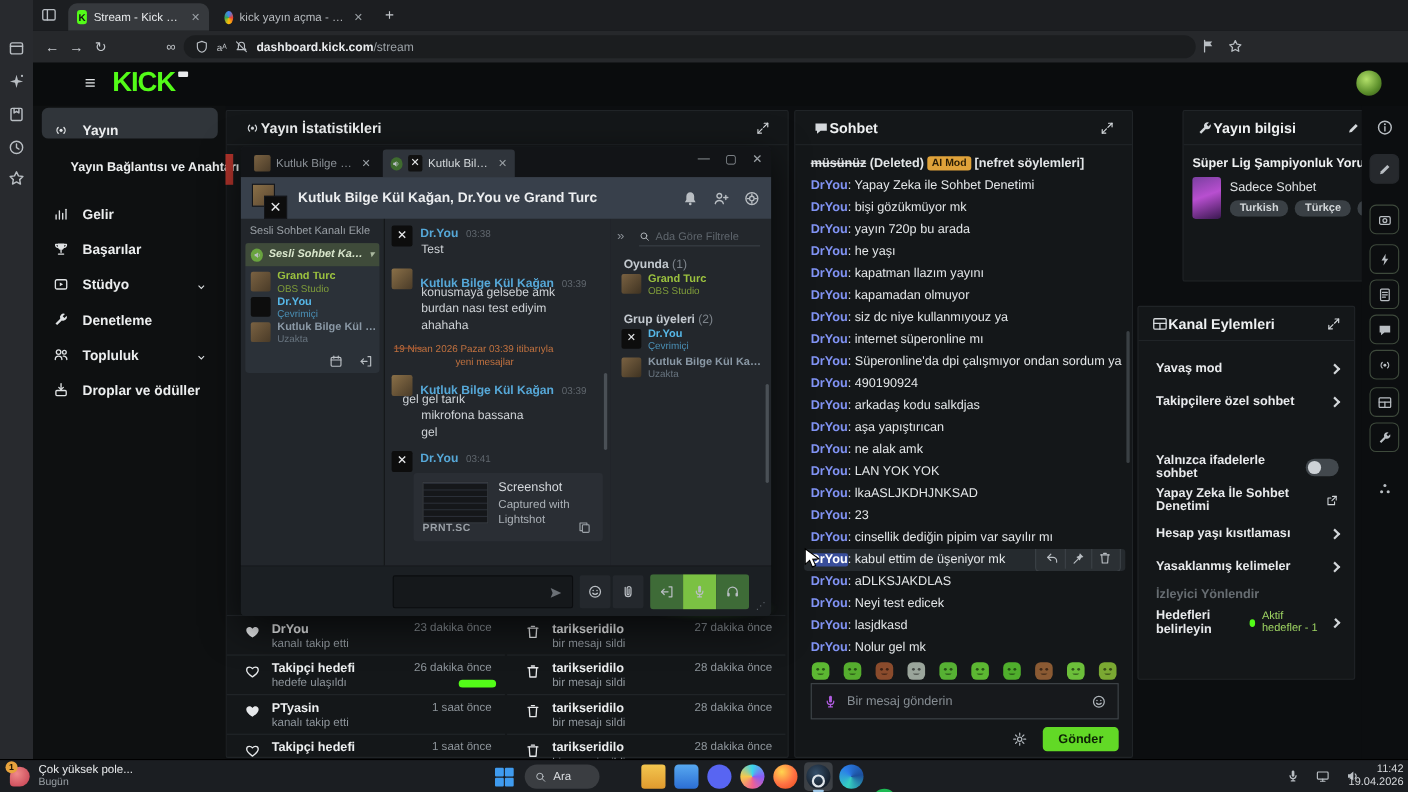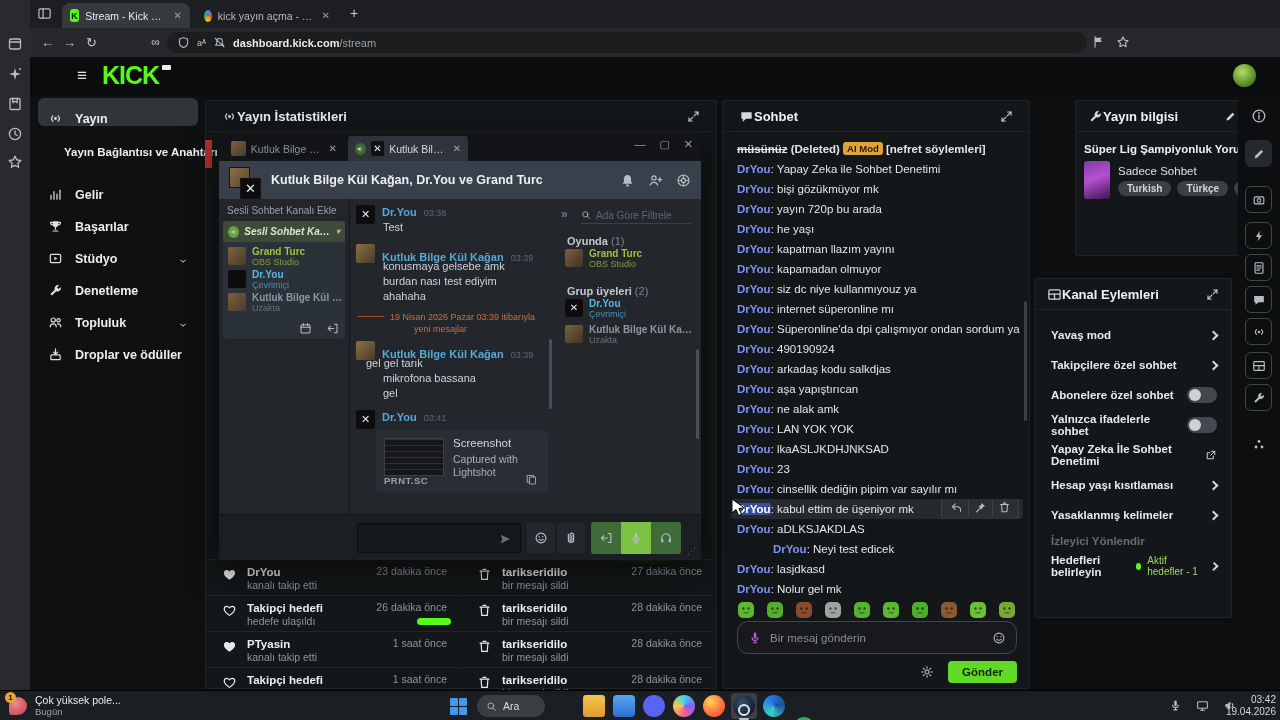--- a/index.html
+++ b/index.html
@@ -64,21 +64,21 @@
 .cuser.sel{background:rgba(72,104,228,.6);color:#fff;border-radius:2px}
 .delword{text-decoration:line-through;font-weight:700}
 .delbold{font-weight:700}
 .aibadge{display:inline-block;background:#dfa23a;color:#2a1d05;font-weight:700;font-size:9.5px;padding:0 4px;border-radius:3px;line-height:13px;vertical-align:1px}
 .hoveracts{position:absolute;right:4px;top:-5px;height:26px;background:#2b3034;border:1px solid #3c4247;border-radius:4px;display:flex;align-items:center;gap:0;padding:0 2px}
 .hoveracts .ab{width:24px;height:20px;display:flex;align-items:center;justify-content:center;color:#d4d8db;border-left:1px solid #3c4247}
 .hoveracts .ab:first-child{border-left:none}
 .hoveracts .ic{width:13px;height:13px}
 .emoterow{position:absolute;left:14px;top:500px;display:flex;gap:11px}
 .emote{width:18px;height:18px}
-.kinput{position:absolute;left:14px;top:520px;width:280px;height:33px;border:1px solid #40464b;border-radius:11px;background:#17191c;display:flex;align-items:center;gap:8px;padding:0 10px}
+.kinput{position:absolute;left:14px;top:520px;width:280px;height:33px;border:1px solid #40464b;border-radius:0;background:#17191c;display:flex;align-items:center;gap:8px;padding:0 10px}
 .kinput .mic{width:14px;height:14px;color:#b05ce0}
 .kinput .ph{font-size:11.5px;color:#878e94}
 .kinput .smile{margin-left:auto;width:14px;height:14px;color:#aeb4b9}
 .sendrow{position:absolute;left:14px;top:560px;width:280px;display:flex;justify-content:flex-end;align-items:center;gap:14px}
 .sendrow .gear{width:14px;height:14px;color:#aeb4b9}
 .gonder{background:#62d926;color:#0d2305;font-weight:700;font-size:11.5px;border:none;border-radius:4px;padding:5px 14px}
 .chatscroll{position:absolute;right:2px;top:200px;width:3px;height:120px;border-radius:2px;background:#3a4044}
 
 
 .tagpill{display:inline-block;background:#3a4045;color:#d2d6d9;font-weight:700;font-size:10px;border-radius:9px;padding:2px 9px;margin-right:6px;white-space:nowrap}
@@ -564,21 +564,21 @@
               <span class="ic" style="width:13px;height:13px">
                 <svg viewBox="0 0 16 16" fill="none" stroke="currentColor" stroke-width="1.3" stroke-linecap="round" stroke-linejoin="round">
                   <line x1="3.2" y1="4.3" x2="12.8" y2="4.3"></line>
                   <path d="M6.5 2.6h3"></path>
                   <path d="M4.4 4.3l.6 9h6l.6-9"></path>
                 </svg>
               </span>
             </span>
           </span></div>
         <div class="chatmsg" style="top: 382px;"><span class="cuser">DrYou</span><span>: aDLKSJAKDLAS</span></div>
-        <div class="chatmsg" style="top: 402px; margin-left: 36px;"><span class="cuser">DrYou</span><span>: Neyi test edicek</span></div>
+        <div class="chatmsg" style="top: 402px;"><span class="cuser">DrYou</span><span>: Neyi test edicek</span></div>
         <div class="chatmsg" style="top: 422px;"><span class="cuser">DrYou</span><span>: lasjdkasd</span></div>
         <div class="chatmsg" style="top: 442px;"><span class="cuser">DrYou</span><span>: Nolur gel mk</span></div>
       </div>
     <div class="emoterow" id="emote-row">
         <div class="emote">
           <svg viewBox="0 0 18 18">
             <rect x="1" y="1" width="16" height="16" rx="5" fill="#5cb832"></rect>
             <circle cx="6.4" cy="7.5" r="1.3" fill="rgba(0,0,0,.55)"></circle>
             <circle cx="11.6" cy="7.5" r="1.3" fill="rgba(0,0,0,.55)"></circle>
             <path d="M5.8 11.2a3.6 2.6 0 0 0 6.4 0z" fill="rgba(0,0,0,.45)"></path>
@@ -739,26 +739,20 @@
   <div class="actrow" style="top: 44px; position: absolute;">
         <span>Yavaş mod</span>
         <span class="ctl">
           <span class="chevr"></span>
         </span>
       </div>
       <div class="actrow" style="top: 74px; position: absolute;">
         <span>Takipçilere özel sohbet</span>
         <span class="ctl">
           <span class="chevr"></span>
-        </span>
-      </div>
-      <div class="actrow" style="top: 104px; position: absolute;">
-        <span>Abonelere özel sohbet</span>
-        <span class="ctl">
-          <span class="toggle"></span>
         </span>
       </div>
       <div class="actrow" style="top: 134px; position: absolute;">
         <span>Yalnızca ifadelerle sohbet</span>
         <span class="ctl">
           <span class="toggle"></span>
         </span>
       </div>
       <div class="actrow" style="top: 164px; position: absolute;">
         <span>Yapay Zeka İle Sohbet Denetimi</span>
@@ -1003,21 +997,21 @@
           <div class="smsghead" style="left: 6px; top: 43px;">
             <span class="smava" style="background:linear-gradient(135deg,#8a7048,#4a3b28);text-align:center;font-size:11px;line-height:19px"></span>
    <span class="smuser">Kutluk Bilge Kül Kağan</span>
             <span class="smtime">03:39</span>
           </div>
           <div class="smline" style="left: 33px; top: 61px;">konusmaya gelsebe amk</div>
           <div class="smline" style="left: 33px; top: 76px;">burdan nası test ediyim</div>
           <div class="smline" style="left: 33px; top: 91px;">ahahaha</div>
           <div class="sdivider" style="left: 8px; top: 112px; width: 190px;">
             <span class="dline"></span>
-            <div style="margin-left:32px">19 Nisan 2026 Pazar 03:39 itibarıyla</div>
+            <div style="">19 Nisan 2026 Pazar 03:39 itibarıyla</div>
             <div style="margin-left:56px">yeni mesajlar</div>
           </div>
           <div class="smsghead" style="left: 6px; top: 140px;">
             <span class="smava" style="background:linear-gradient(135deg,#8a7048,#4a3b28);text-align:center;font-size:11px;line-height:19px"></span>
    <span class="smuser">Kutluk Bilge Kül Kağan</span>
             <span class="smtime">03:39</span>
           </div>
           <div class="smline" style="left: 16px; top: 158px;">gel gel tarık</div>
           <div class="smline" style="left: 33px; top: 173px;">mikrofona bassana</div>
           <div class="smline" style="left: 33px; top: 188px;">gel</div>
@@ -1194,21 +1188,21 @@
           </svg>
         </span>
       <span class="ic">
           <svg viewBox="0 0 16 16" fill="none" stroke="currentColor" stroke-width="1.3" stroke-linecap="round" stroke-linejoin="round">
             <path d="M3 6v4h2.3L9 13V3L5.3 6z" fill="currentColor" stroke="none"></path>
             <path d="M11 5.5a3.6 3.6 0 0 1 0 5"></path>
           </svg>
         </span>
     </div>
     <div class="clock">
-      <div>03:42</div>
+      <div>11:42</div>
       <div>19.04.2026</div>
     </div>
   </div>
 
   <div class="abs cursor">
     <svg viewBox="0 0 15 20">
         <path d="M1 1l0 14 4-3.5 2.5 6 3-1.3-2.6-5.7 5.6-.5z" fill="#fff" stroke="#000" stroke-width="1"></path>
       </svg>
   </div>
 

